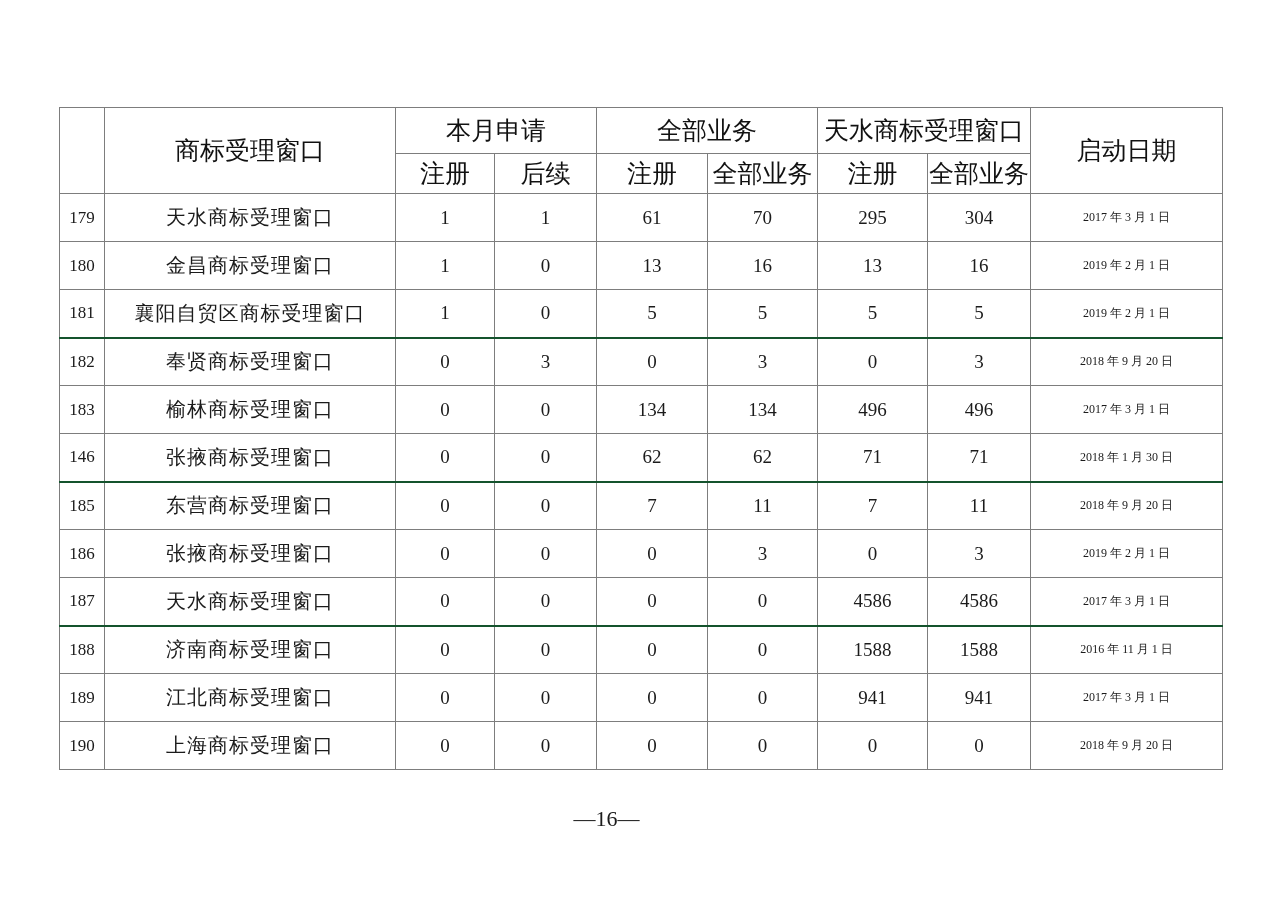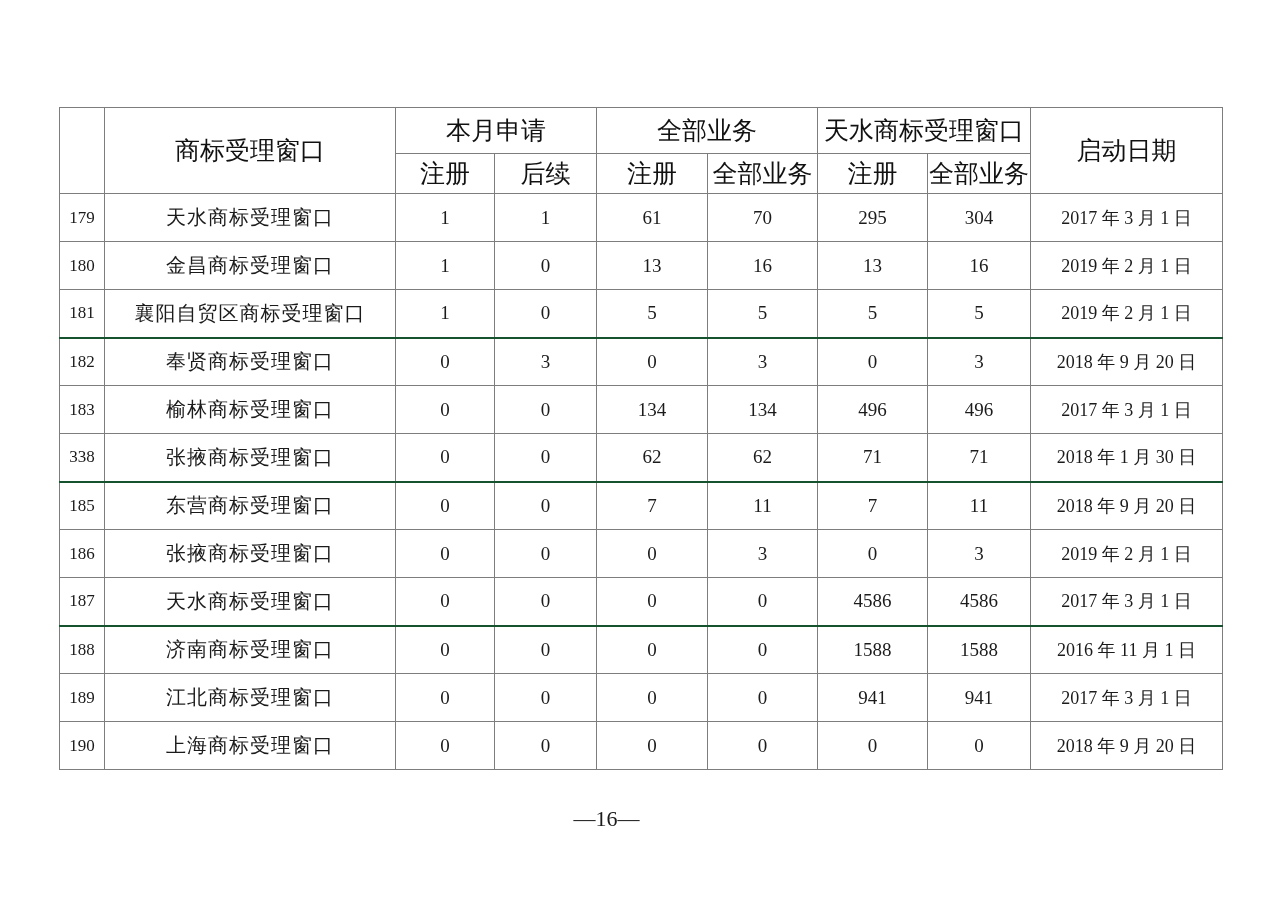--- a/index.html
+++ b/index.html
@@ -23,21 +23,21 @@
     font-weight:bold; font-size:25px; color:#111;
   }
   tr.h1 { height:46px; }
   tr.h2 { height:40px; }
   th.hb { border-bottom:2px solid #161616; }
   
   tbody tr { height:48px; }
   td.no   { font-size:17px;font-family:Liberation Serif, serif; }
   td.name { text-align:left; padding-left:12px; font-size:20px; letter-spacing:1px; }
   td.num  { font-size:19px; }
-  td.date { text-align:left; padding-left:10px; font-size:18px; }
+  td.date { text-align:left; padding-left:10px; font-size:12px; }
   tr.sep td { border-bottom:2px solid #14532d; }
   
   .page-number {
     position:absolute; left:0; top:806px; width:1213px; text-align:center;
     font-size:22px; color:#1b1b1b;
   }
 </style>
 </head>
 <body>
 
@@ -122,21 +122,21 @@
         <td class="name">榆林商标受理窗口</td>
         <td class="num">0</td>
         <td class="num">0</td>
         <td class="num">134</td>
         <td class="num">134</td>
         <td class="num">496</td>
         <td class="num">496</td>
         <td class="date">2017 年 3 月 1 日</td>
       </tr>
       <tr class="sep">
-        <td class="no">338</td>
+        <td class="no">146</td>
         <td class="name">张掖商标受理窗口</td>
         <td class="num">0</td>
         <td class="num">0</td>
         <td class="num">62</td>
         <td class="num">62</td>
         <td class="num">71</td>
         <td class="num">71</td>
         <td class="date">2018 年 1 月 30 日</td>
       </tr>
       <tr>

